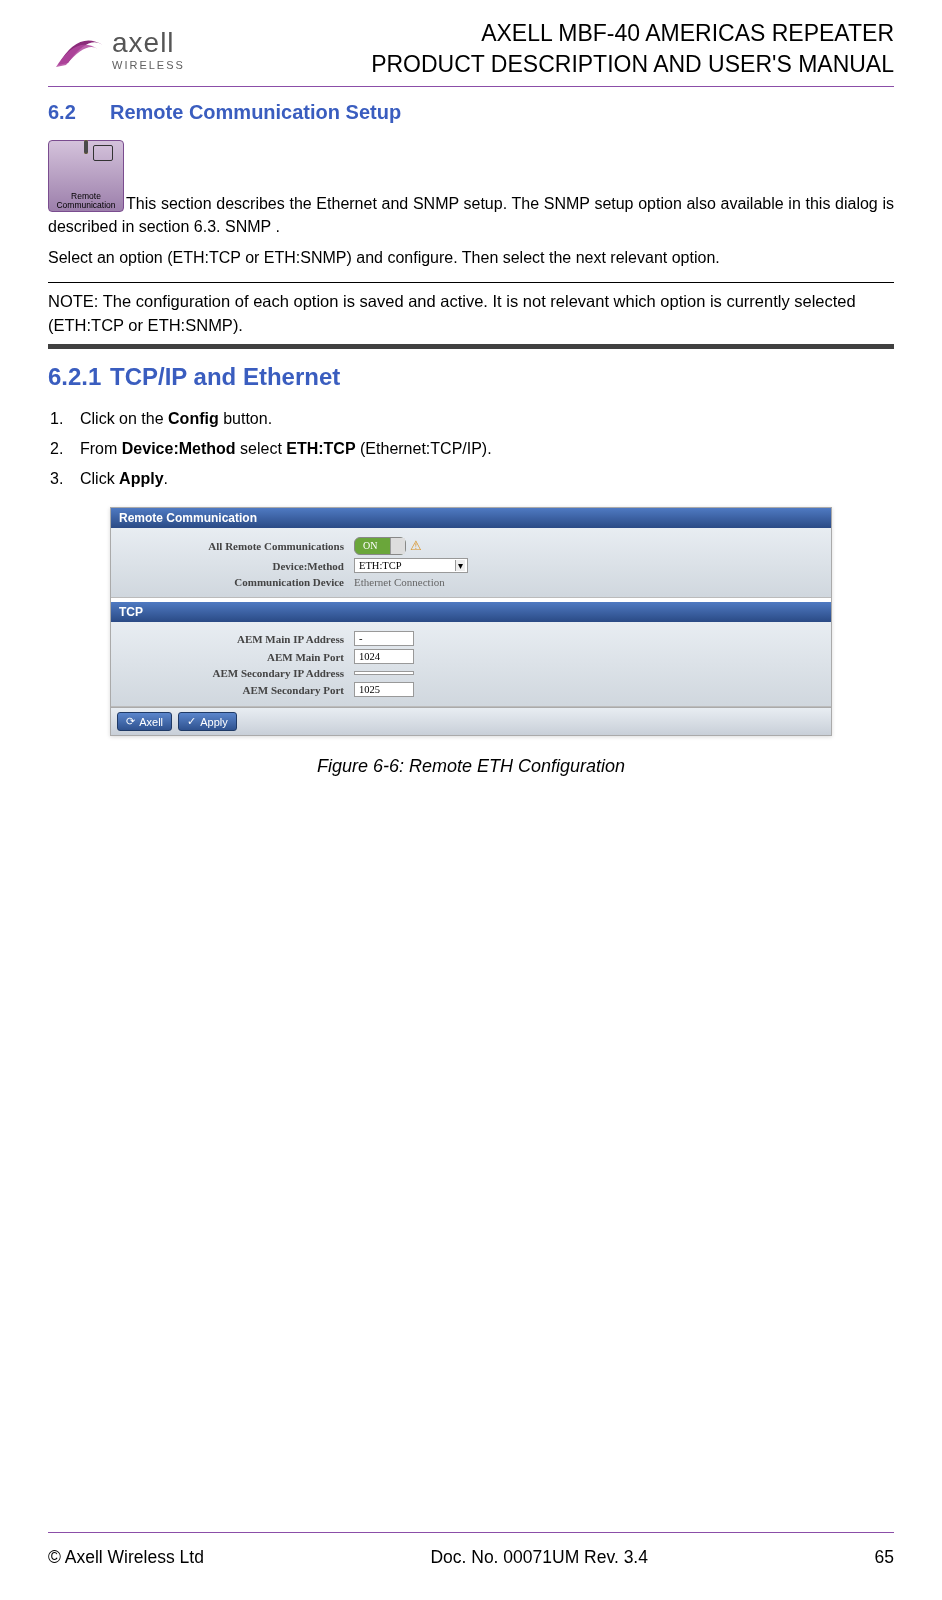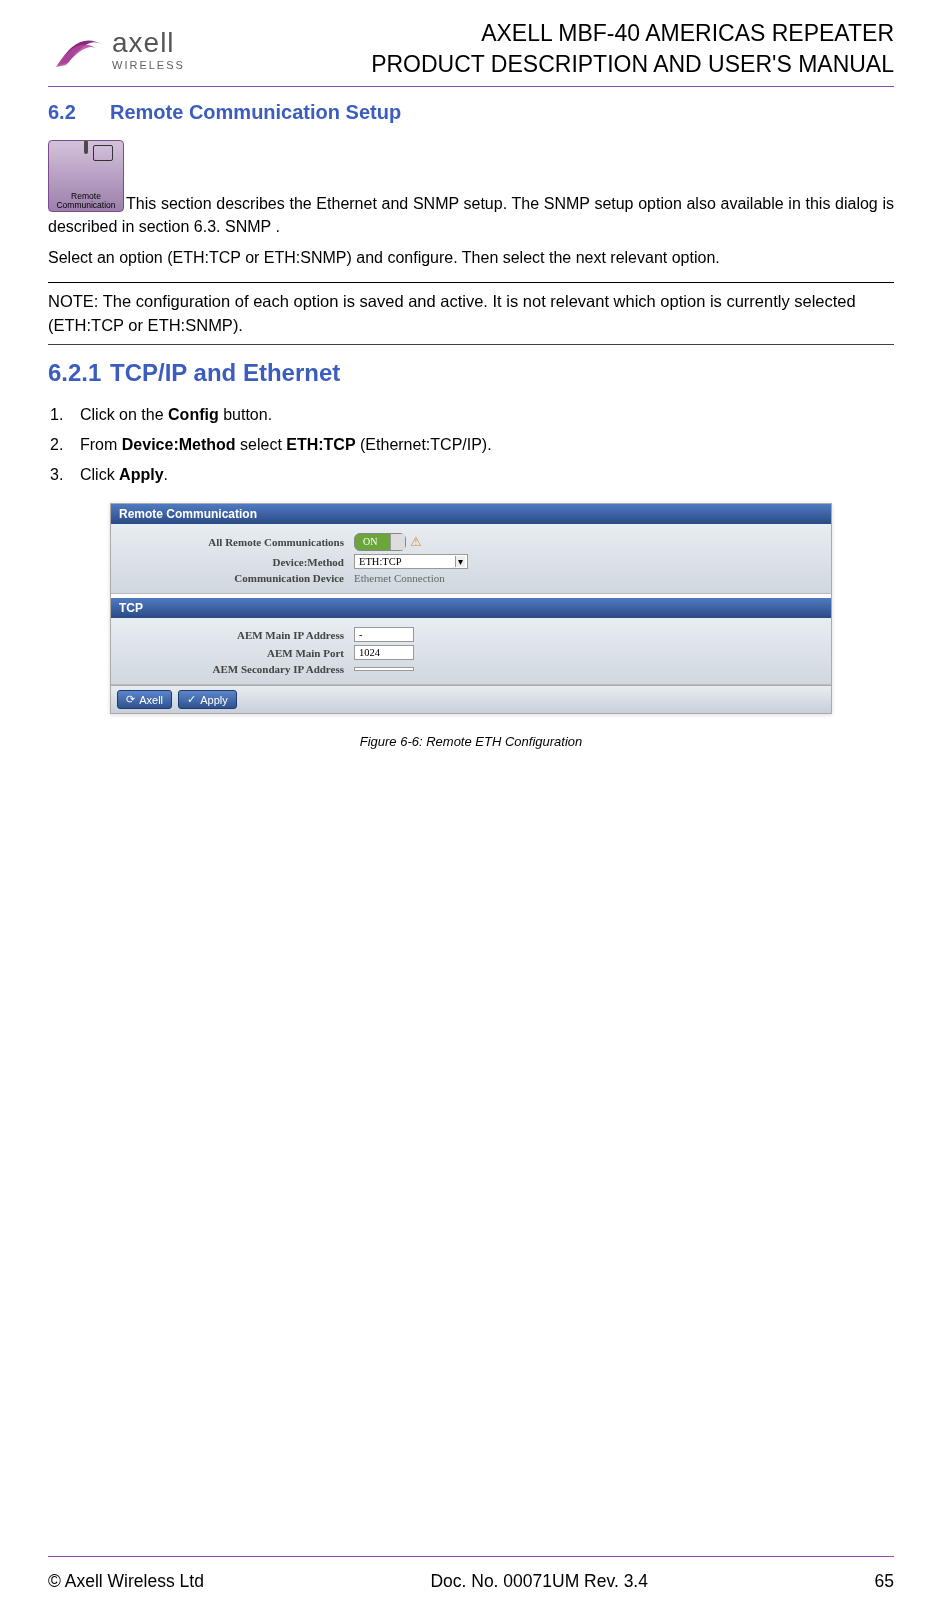--- a/index.html
+++ b/index.html
@@ -121,21 +121,21 @@
       left: 0;
       right: 0;
     }
     .body-text {
       text-align: justify;
       line-height: 1.45;
       margin: 0 0 8px 0;
     }
     .note-box {
       border-top: 1px solid #000;
-      border-bottom: 1px solid #404040;
+      border-bottom: 5px solid #404040;
       padding: 6px 0;
       font-family: Arial, sans-serif;
       font-size: 16.5px;
       line-height: 1.5;
       margin: 10px 0 14px 0;
     }
     .steps {
       padding-left: 0;
       list-style: none;
       counter-reset: step;
@@ -262,26 +262,26 @@
       padding: 2px 8px;
       border-radius: 3px;
       display: inline-flex;
       align-items: center;
       gap: 4px;
     }
     .figure-caption {
       text-align: center;
       font-style: italic;
       font-family: Arial, sans-serif;
-      font-size: 13px;
+      font-size: 18px;
       margin: 20px 0;
     }
     .footer {
       position: absolute;
-      bottom: 8px;
+      bottom: 32px;
       left: 48px;
       right: 48px;
     }
     .footer-line {
       display: flex;
       justify-content: space-between;
       font-family: Arial, sans-serif;
       font-size: 17.5px;
       margin-top: 4px;
     }
@@ -365,20 +365,24 @@
           <span class="ss-input">-</span>
         </div>
         <div class="form-row">
           <div class="form-label">AEM Main Port</div>
           <span class="ss-input">1024</span>
         </div>
         <div class="form-row">
           <div class="form-label">AEM Secondary IP Address</div>
           <span class="ss-input"></span>
         </div>
+        <div class="form-row">
+          <div class="form-label">AEM Secondary Port</div>
+          <span class="ss-input">1025</span>
+        </div>
       </div>
     </div>
     <div class="button-bar">
       <span class="ss-btn">
         <span>⟳</span>
         <span>Axell</span>
       </span>
       <span class="ss-btn">
         <span>✓</span>
         <span>Apply</span>

